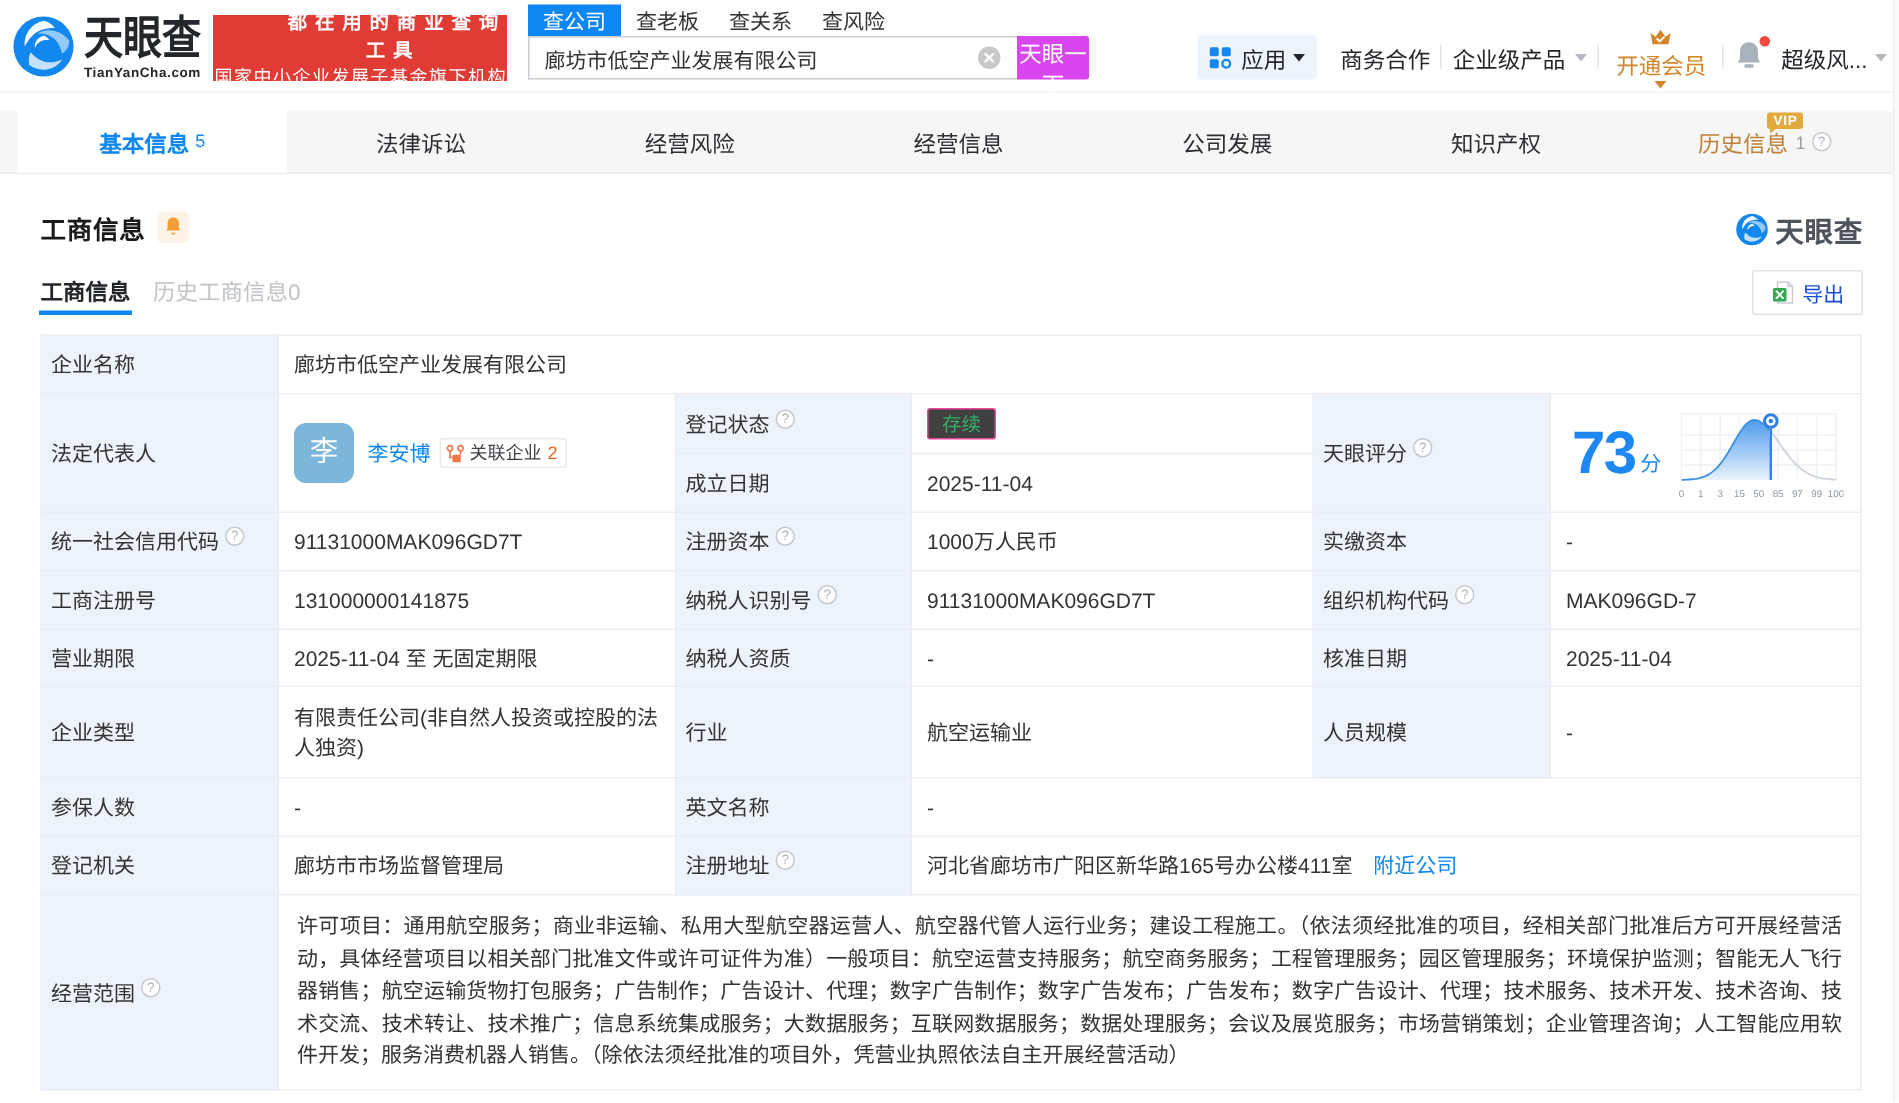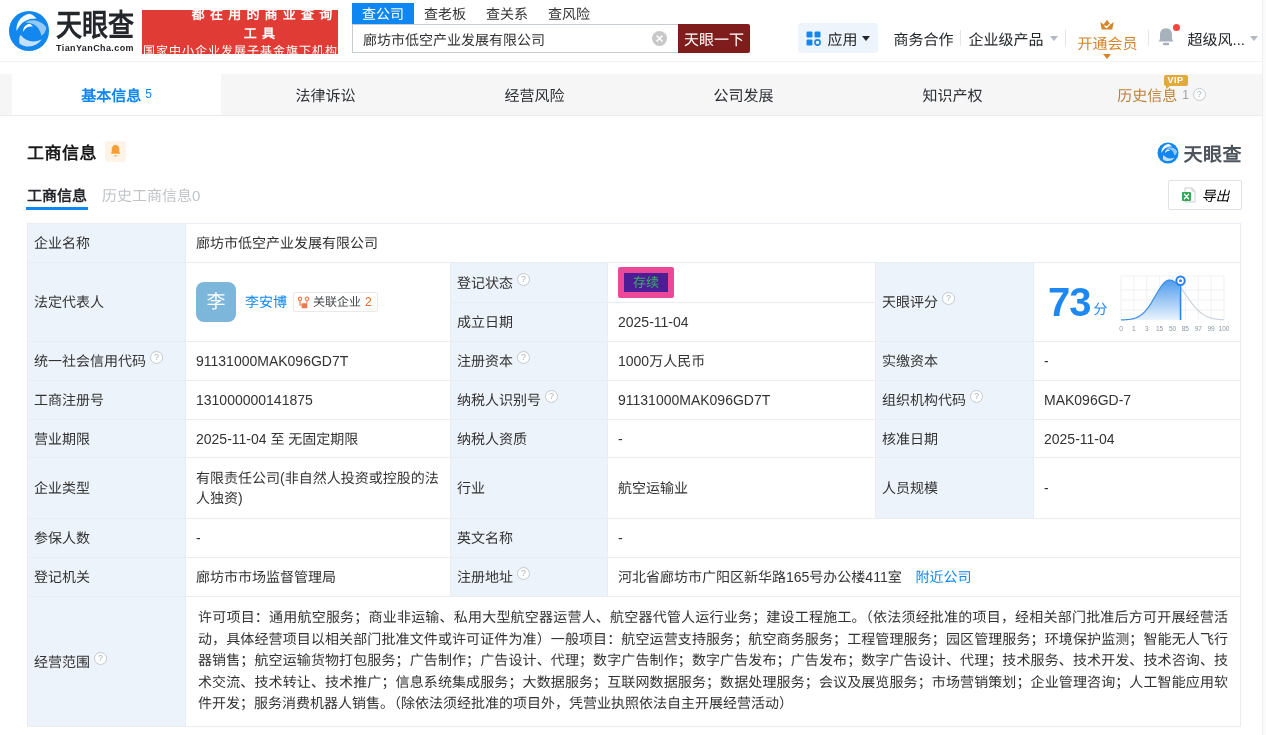--- a/index.html
+++ b/index.html
@@ -26,21 +26,21 @@
   .search-tabs { position:absolute; left:352px; top:3px; height:24px; display:flex; align-items:stretch; }
   .search-tab { font-size:14px; color:#333; line-height:22px; padding:0 10px; cursor:pointer; }
   .search-tab.active { background:#0e87f2; color:#fff; }
   .search-tab-line { position:absolute; left:352px; top:25px; width:212px; height:2px; background:#0e87f2; }
   .search-box { position:absolute; left:352px; top:24px; width:398px; height:29px; display:flex; }
   .search-input { width:326px; height:29px; border:1px solid #c7ccd1; border-right:none; background:#fff;
     font-size:14px; color:#333; padding:0 30px 0 10px; outline:none; font-family:inherit; }
   .search-clear { position:absolute; left:300px; top:7px; width:15px; height:15px; border-radius:50%;
     background:#c8c8c8; cursor:pointer; }
   .search-clear svg { display:block; }
-  .search-btn { width:72px; height:29px; background:#7f1d1d; color:#fff; font-size:15px; border:none;
+  .search-btn { width:48px; height:29px; background:#d946ef; color:#fff; font-size:15px; border:none;
     cursor:pointer; font-family:inherit; border-radius:0 2px 2px 0; }
 
   
   .top-right { position:absolute; right:8px; top:23px; height:30px; display:flex; align-items:center; }
   .apps-entry { display:flex; align-items:center; background:#eef4fb; border-radius:3px; height:30px;
     padding:0 8px; cursor:pointer;text-align:center; }
   .apps-entry .txt { font-size:15px; color:#23262a; margin:0 5px 0 6px; }
   .caret { width:0; height:0; border-left:4px solid transparent; border-right:4px solid transparent;
     border-top:5px solid #23262a; margin-top:1px; }
   .caret.gray { border-top-color:#b3b9bf; }
@@ -82,21 +82,21 @@
   .watermark .wm-text { font-size:19px; font-weight:700; color:#4e545c; letter-spacing:0.5px; margin-left:4px; }
 
   .sub-tabs { position:absolute; left:27px; top:185px; display:flex; }
   .sub-tab { font-size:15px; color:#c0c4c8; margin-right:15px; cursor:pointer; position:relative;
     line-height:21px; padding-bottom:4px; }
   .sub-tab.active { color:#23262a; font-weight:700; }
   .sub-tab.active .u-line { position:absolute; left:-1px; bottom:0; width:62px; height:3px; background:#0e87f2; }
   .export-btn { position:absolute; right:24px; top:180px; width:74px; height:30px; border:1px solid #e0e3e7;
     border-radius:2px; background:#fff; display:flex; align-items:center; justify-content:center;
     cursor:pointer; }
-  .export-btn .txt { font-size:14px; color:#000000; margin-left:6px;font-style:italic; }
+  .export-btn .txt { font-size:14px; color:#1d4ed8; margin-left:6px; }
 
   
   .info-table { position:absolute; left:27px; top:223px; width:1213px; border-collapse:collapse;
     table-layout:fixed; }
   .info-table td { border:1px solid #e9edf1; font-size:14px; color:#333; vertical-align:middle;
     padding:2px 10px; line-height:20px; }
   .info-table td.lbl { background:#edf3fa; padding:2px 4px 2px 6px; }
   .lbl-in { display:flex; align-items:flex-start; }
   .h39 { height:39px; } .h40 { height:40px; } .h38 { height:38px; } .h61 { height:61px; } .h130 { height:130px; }
   .scope-cell { line-height:21.6px !important; padding:10px 12px !important; vertical-align:top !important;
@@ -105,21 +105,21 @@
 
   .rep-cell { display:flex; align-items:center; }
   .avatar { width:40px; height:40px; border-radius:8px; background:#7cb6db; color:#fff; font-size:19px;
     display:flex; align-items:center; justify-content:center; flex:none; }
   .rep-name { color:#0e87f2; font-size:14px; margin-left:9px; cursor:pointer; }
   .rel-badge { display:inline-flex; align-items:center; border:1px solid #e9e9e9; border-radius:2px;
     height:20px; padding:0 5px 0 3px; margin-left:6px; background:#fff; cursor:pointer; }
   .rel-badge .t { font-size:12px; color:#404448; margin-left:3px; }
   .rel-badge .n { font-size:12px; color:#f2641e; margin-left:4px; }
 
-  .status-badge { display:inline-block; background:#4c1d95; border:6px solid #ec4899; color:#35b065;
+  .status-badge { display:inline-block; background:#404040; border:1px solid #ec4899; color:#35b065;
     font-size:13px; line-height:17px; padding:1px 9px; border-radius:2px; }
 
   .score-cell-inner { display:flex; align-items:center; }
   .score-num { font-size:40px; font-weight:700; color:#1d87f2; letter-spacing:-1px; line-height:40px; }
   .score-unit { font-size:14px; color:#1d87f2; margin:14px 0 0 3px; }
   .score-chart { margin-left:8px; }
 
   .dash { color:#333; }
 
   
@@ -216,20 +216,23 @@
   <div class="main-tabs">
     <div class="main-tab active">
       <span>基本信息</span>
       <span class="tab-count">5</span>
     </div>
     <div class="main-tab">
       <span>法律诉讼</span>
     </div>
     <div class="main-tab">
       <span>经营风险</span>
+    </div>
+    <div class="main-tab">
+      <span>经营信息</span>
     </div>
     <div class="main-tab">
       <span>公司发展</span>
     </div>
     <div class="main-tab">
       <span>知识产权</span>
     </div>
     <div class="main-tab history">
       <span>历史信息</span>
       <span class="tab-count">1</span>

